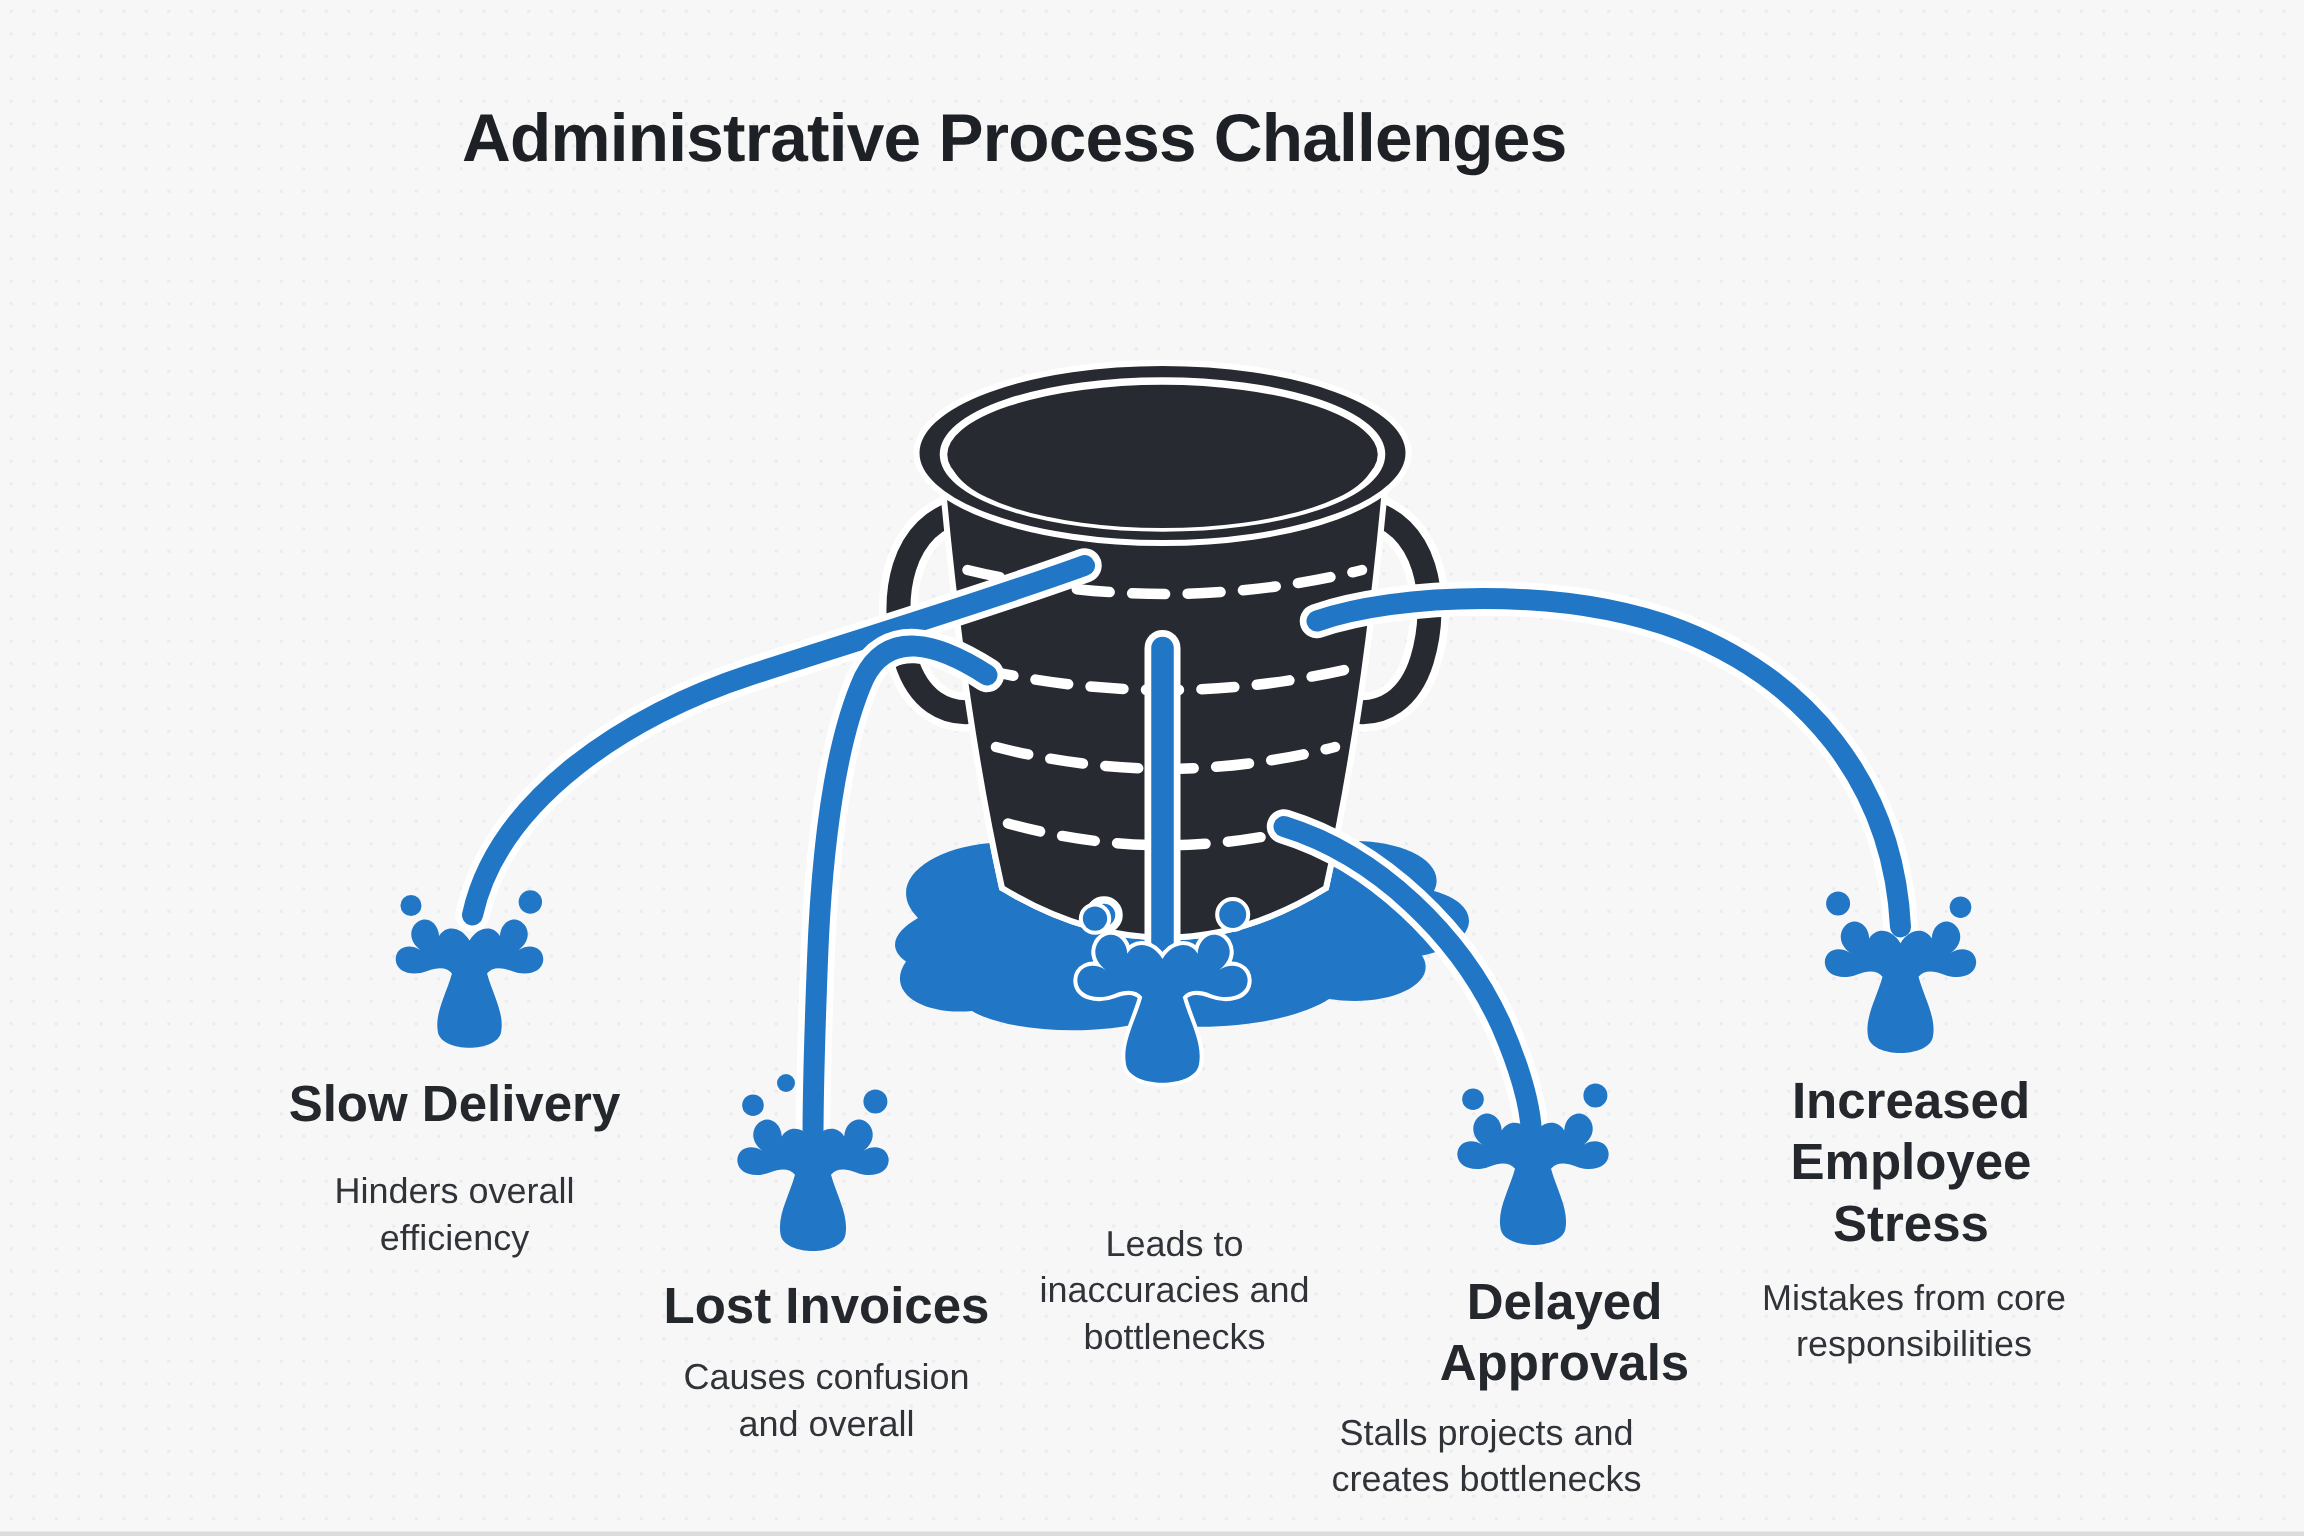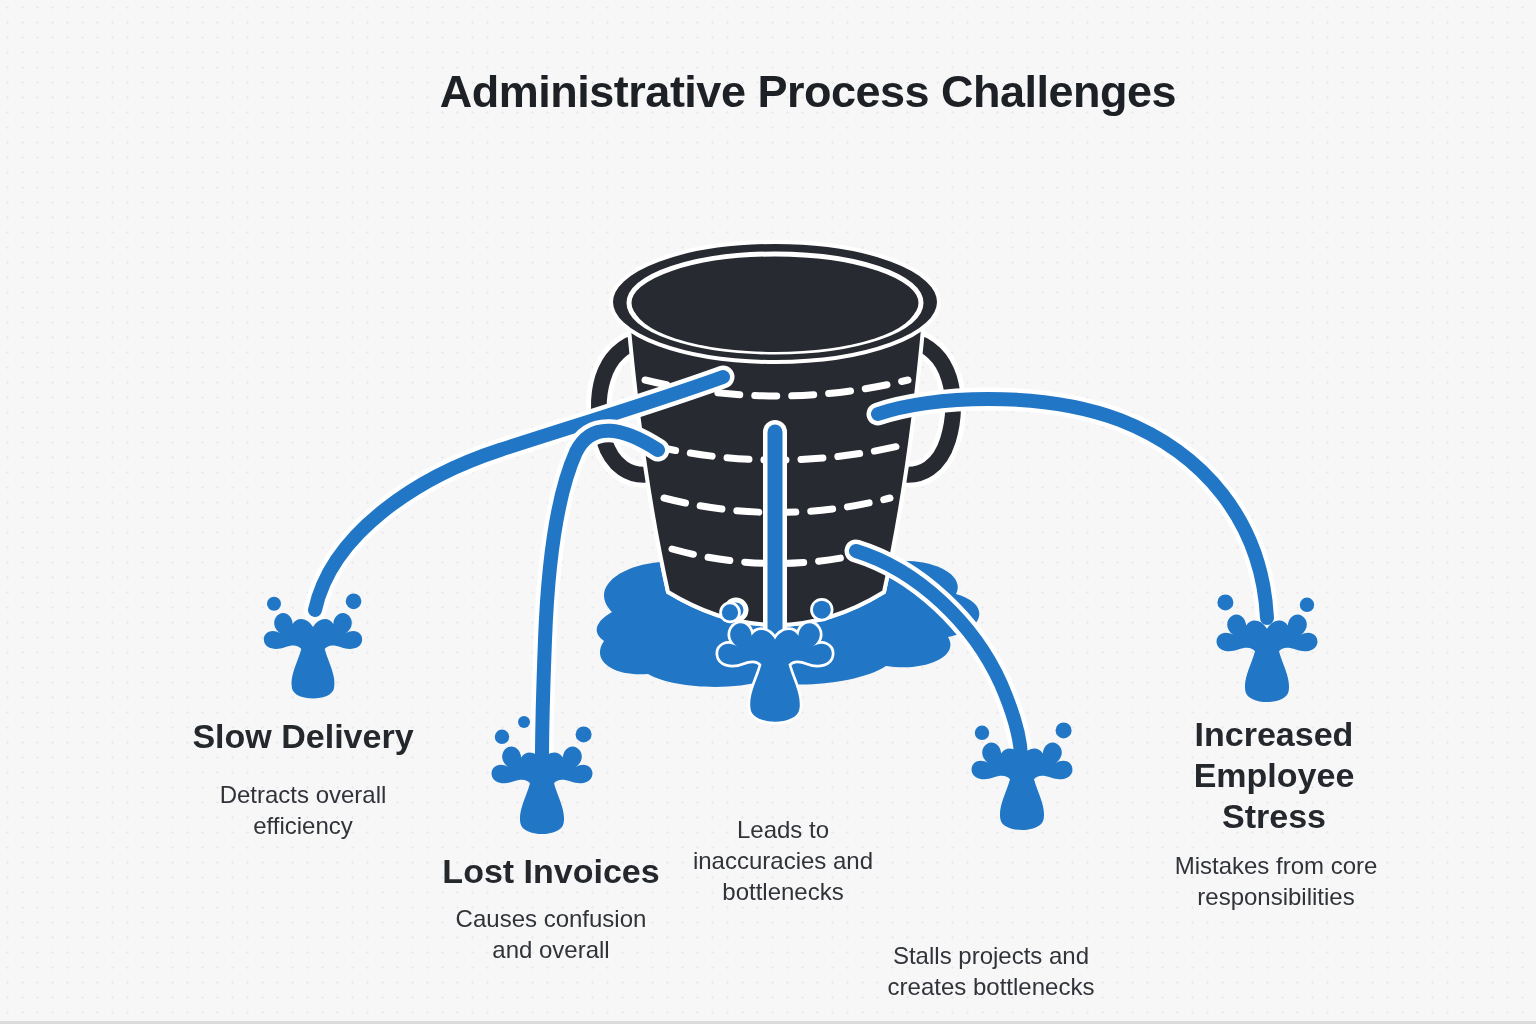--- a/index.html
+++ b/index.html
@@ -13,21 +13,21 @@
     background-color:#f7f7f8;
     background-image:radial-gradient(#ebebed 1.2px, transparent 1.3px);
     background-size:15px 15px;
   }
   .bottom-edge{
     position:absolute;left:0;bottom:0;width:1536px;height:3px;
     background:#dcdcde;
   }
   .title{
     position:absolute;top:66px;left:308px;width:1000px;
-    text-align:center;
+    text-align:left;
     font-size:45px;font-weight:700;color:#1d2025;letter-spacing:-0.5px;
     white-space:nowrap;
   }
   svg.scene{position:absolute;left:0;top:0;}
   .challenge-label{
     position:absolute;text-align:center;
     font-size:34px;line-height:41px;font-weight:700;color:#24272c;
   }
   .challenge-desc{
     position:absolute;text-align:center;
@@ -153,26 +153,27 @@
     <g>
       <use href="#splash" transform="translate(542,772) scale(0.8)" fill="#2177c6"></use>
       <circle cx="524" cy="722" r="6" fill="#2177c6"></circle>
     </g>
     <use href="#splash" transform="translate(775,652) scale(0.9)" fill="#2177c6" stroke="#ffffff" stroke-width="6" paint-order="stroke"></use>
     <use href="#splash" transform="translate(1022,768) scale(0.8)" fill="#2177c6"></use>
     <use href="#splash" transform="translate(1267,640) scale(-0.8,0.8)" fill="#2177c6"></use>
   </svg>
 
   <div id="lbl-0" class="challenge-label">Slow Delivery</div>
-  <div id="dsc-0" class="challenge-desc">Detracts overall efficiency</div>
+  <div id="dsc-0" class="challenge-desc">Hinders overall efficiency</div>
 
   <div id="lbl-1" class="challenge-label">Lost Invoices</div>
   <div id="dsc-1" class="challenge-desc">Causes confusion and overall</div>
 
   <div id="dsc-2" class="challenge-desc">Leads to inaccuracies and bottlenecks</div>
 
+  <div id="lbl-3" class="challenge-label">Delayed Approvals</div>
   <div id="dsc-3" class="challenge-desc">Stalls projects and creates bottlenecks</div>
 
   <div id="lbl-4" class="challenge-label">Increased Employee Stress</div>
   <div id="dsc-4" class="challenge-desc">Mistakes from core responsibilities</div>
 
   <div class="bottom-edge"></div>
 </div>
 
 </body></html>

